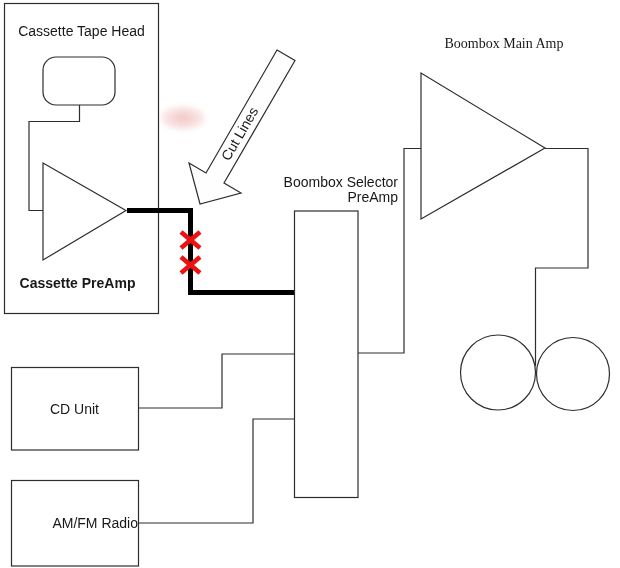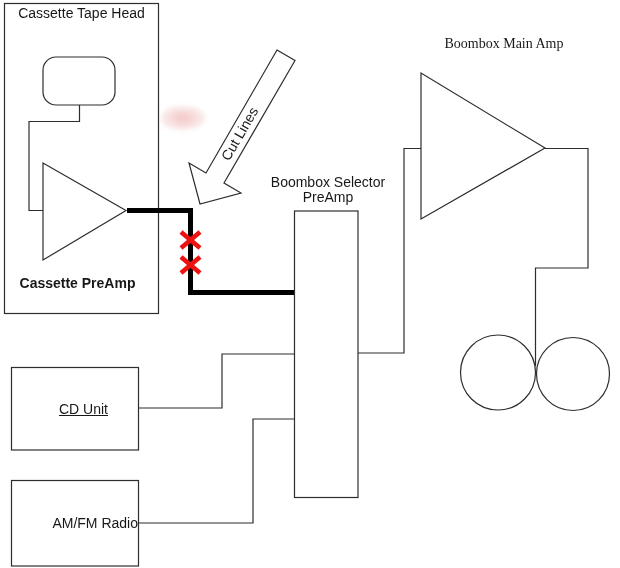--- a/index.html
+++ b/index.html
@@ -65,31 +65,31 @@
     <polyline points="545,148.5 588,148.5 588,268 535.5,268 535.5,366"></polyline>
 
     <circle cx="498" cy="372.5" r="37.5"></circle>
     <circle cx="573" cy="374" r="36.5"></circle>
 
     <polygon points="277,50 295,60.5 224,183 241,193 200,204 189,163 206,173" fill="#fefefe"></polygon>
   </svg>
 
   <div id="artifact"></div>
 
-  <div class="lbl" style="left:4px;top:6px;width:155px;">Cassette Tape Head</div>
+  <div class="lbl" style="left:4px;top:24px;width:155px;">Cassette Tape Head</div>
 
   <div class="lbl" style="left:4px;top:276px;width:147px;font-weight:bold;">Cassette PreAmp</div>
 
   <div class="lbl" id="cut-lines-label">Cut Lines</div>
 
-  <div class="lbl wrap" style="left:258px;top:175px;width:140px;">
+  <div class="lbl wrap" style="left:258px;top:175px;width:140px;text-align:right;">
     <span>Boombox Selector</span><br>
     <span>PreAmp</span>
   </div>
 
   <div class="lbl" style="left:424px;top:36px;width:160px;font-family:Liberation Serif, serif;">Boombox Main Amp</div>
 
 
-  <div class="lbl" style="left:20px;top:402px;width:127px;text-decoration:underline;">CD Unit</div>
+  <div class="lbl" style="left:11px;top:402px;width:127px;">CD Unit</div>
 
   <div class="lbl" style="left:11px;top:516px;width:127px;text-align:right;">AM/FM Radio</div>
 
 </div>
 
 </body></html>

